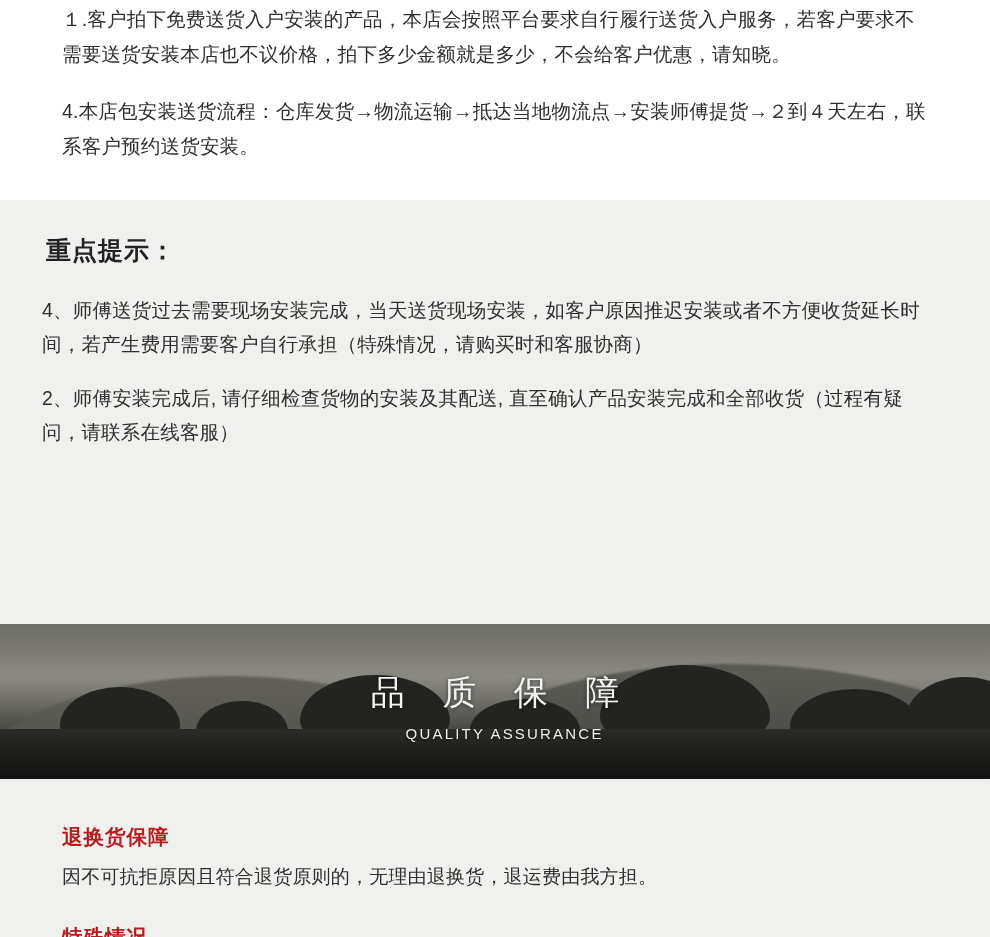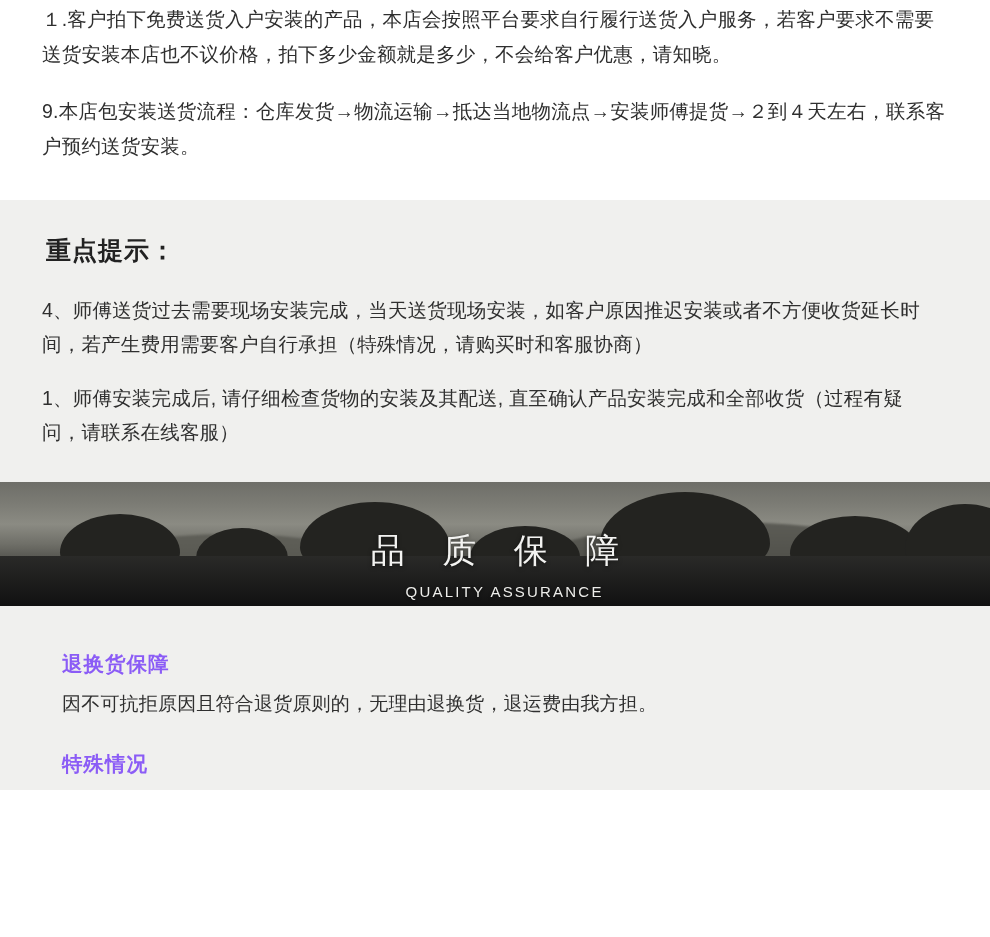--- a/index.html
+++ b/index.html
@@ -16,60 +16,60 @@
   }
   .page {
     position: relative;
     width: 990px;
     height: 937px;
   }
 
   
   .notice-block {
     background: #ffffff;
-    padding: 0 42px;
+    padding: 0 62px;
     box-sizing: border-box;
     height: 200px;
     padding-top: 2px;
   }
   .notice-p {
     font-size: 19.5px;
     line-height: 35px;
     color: #2f2f2f;
     margin: 0 0 22px 0;
     letter-spacing: 0.2px;
   }
 
   
   .key-block {
     background: #f0f0ee;
     padding: 34px 66px 40px 42px;
     box-sizing: border-box;
-    height: 282px;
+    height: 424px;
   }
   .key-title {
     font-size: 25px;
     font-weight: bold;
     color: #222222;
     margin: 0 0 26px 4px;
     letter-spacing: 1px;
   }
   .key-p {
     font-size: 19.5px;
     line-height: 34px;
     color: #2f2f2f;
     margin: 0 0 20px 0;
     letter-spacing: 0.2px;
   }
 
   
   .banner {
     position: relative;
     width: 990px;
-    height: 124px;
+    height: 155px;
     overflow: hidden;
     background: #7f1d1d;
   }
   .banner-sky {
     position: absolute;
     left: 0; top: 0; width: 100%; height: 100%;
     background:
       linear-gradient(to bottom,
         #6e6e68 0%,
         #7c7c75 18%,
@@ -147,47 +147,47 @@
   
   .guarantee {
     background: #f0f0ee;
     height: 184px;
     box-sizing: border-box;
     padding: 44px 60px 0 62px;
   }
   .g-title {
     font-size: 20.5px;
     font-weight: bold;
-    color: #8b5cf6;
+    color: #b91c1c;
     margin: 0 0 10px 0;
     letter-spacing: 1px;
   }
   .g-desc {
     font-size: 19px;
     line-height: 32px;
     color: #2f2f2f;
     margin: 0 0 30px 0;
     letter-spacing: 0.2px;
   }
   .g-title.last { margin-bottom: 0; }
 </style>
 </head>
 <body>
 
 <div class="page">
 
   <section class="notice-block">
     <p class="notice-p">１.客户拍下免费送货入户安装的产品，本店会按照平台要求自行履行送货入户服务，若客户要求不需要送货安装本店也不议价格，拍下多少金额就是多少，不会给客户优惠，请知晓。</p>
-    <p class="notice-p">9.本店包安装送货流程：仓库发货→物流运输→抵达当地物流点→安装师傅提货→２到４天左右，联系客户预约送货安装。</p>
+    <p class="notice-p">4.本店包安装送货流程：仓库发货→物流运输→抵达当地物流点→安装师傅提货→２到４天左右，联系客户预约送货安装。</p>
   </section>
 
   <section class="key-block">
     <h2 class="key-title">重点提示：</h2>
     <p class="key-p">4、师傅送货过去需要现场安装完成，当天送货现场安装，如客户原因推迟安装或者不方便收货延长时间，若产生费用需要客户自行承担（特殊情况，请购买时和客服协商）</p>
-    <p class="key-p">1、师傅安装完成后, 请仔细检查货物的安装及其配送, 直至确认产品安装完成和全部收货（过程有疑问，请联系在线客服）</p>
+    <p class="key-p">2、师傅安装完成后, 请仔细检查货物的安装及其配送, 直至确认产品安装完成和全部收货（过程有疑问，请联系在线客服）</p>
   </section>
 
   <section class="banner">
     <div class="banner-sky"></div>
     <div class="banner-hill-left"></div>
     <div class="banner-hill-right"></div>
 
     <div class="tree" style="left:60px;  width:120px; height:74px;">
       <div class="canopy" style="width:120px; height:64px;"></div>
         <div class="trunk"></div>

